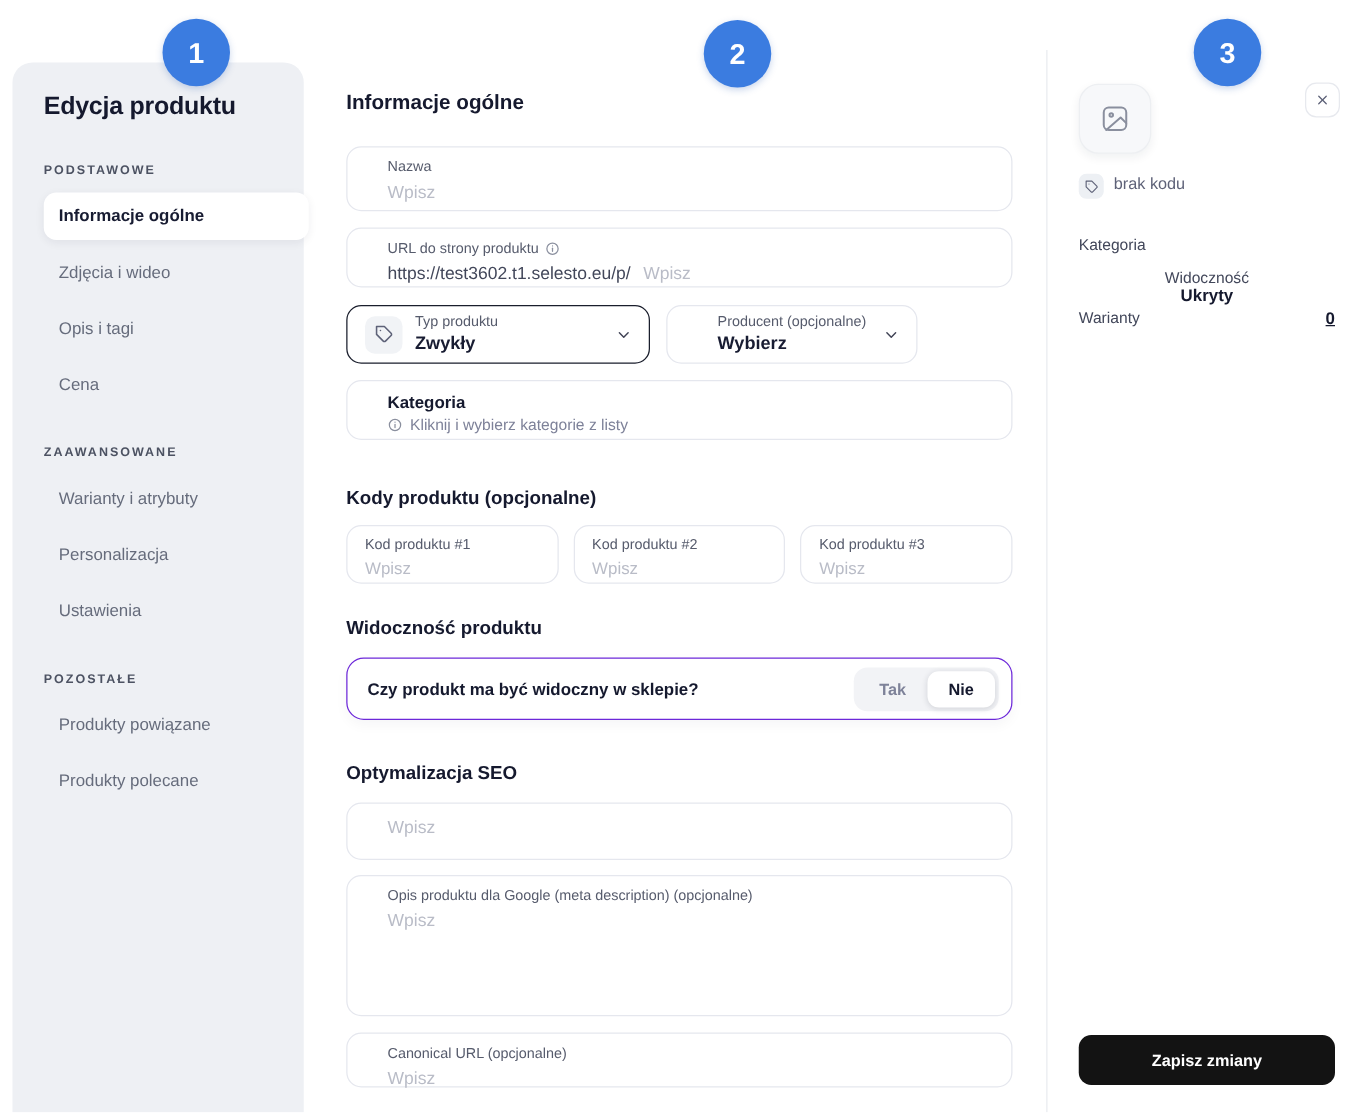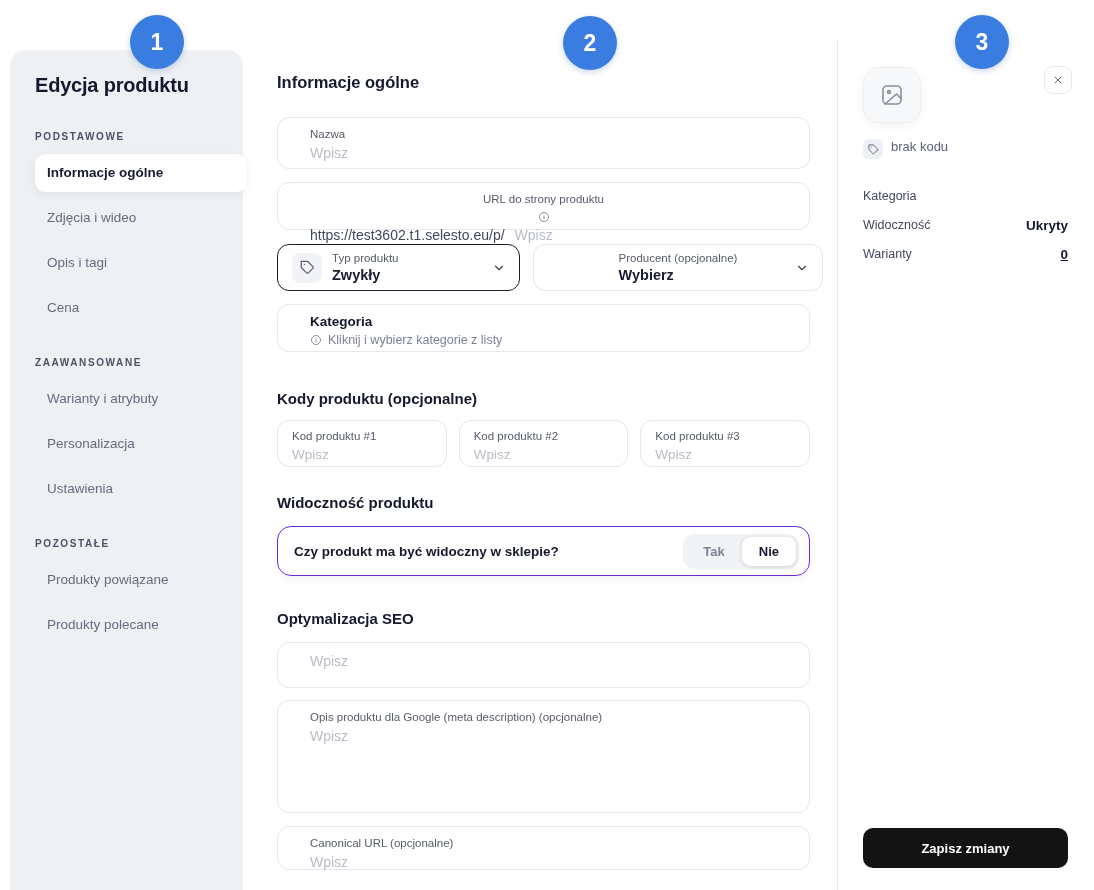--- a/index.html
+++ b/index.html
@@ -29,29 +29,29 @@
 
   
   .content { position:absolute; left:277px; top:0; width:533px; height:890px; }
   .page-title { position:absolute; left:0; top:73px; font-size:16.5px; font-weight:700; color:#15192e; }
   .sec-title { position:absolute; left:0; font-size:15px; font-weight:700; color:#15192e; }
 
   .field { position:absolute; left:0; width:533px; background:#fff;
     border:1px solid #e5e7ee; border-radius:12px; padding:9px 32px; }
   .f-label { font-size:11.5px; color:#565b6c; margin-bottom:3px; line-height:14px; }
   .f-ph { font-size:14px; color:#b9bcc7; line-height:18px; }
-  .label-row { display:flex; align-items:center; gap:5px;flex-direction:column; }
+  .label-row { display:flex; align-items:center; gap:5px; }
   .value-row { display:flex; align-items:baseline; gap:10px; }
   .url-prefix { font-size:14px; color:#42475a; line-height:18px; }
   .icon { display:inline-flex; align-items:center; justify-content:center; color:#8a8f9e; }
 
   .f-name { top:117px; height:52px; }
   .f-url  { top:182px; height:48px; }
 
-  .dd-row { position:absolute; top:244px; left:0; width:546px; height:47px; display:flex; gap:13px; }
+  .dd-row { position:absolute; top:244px; left:0; width:457px; height:47px; display:flex; gap:13px; }
   .dropdown { position:relative; border-radius:12px; background:#fff; display:flex; align-items:center;
     padding:0 14px; cursor:pointer; }
   .dd-type { width:243px; border:1.5px solid #1a1e2c; }
   .dd-producer { flex:1; border:1px solid #e5e7ee;justify-content:center; }
   .dd-iconbox { width:30px; height:30px; border-radius:8px; background:#f1f3f6;
     display:flex; align-items:center; justify-content:center; margin-right:10px; color:#5e6278; flex:0 0 auto; }
   .dd-text .f-label { margin-bottom:1px; }
   .dd-value { font-size:14.5px; font-weight:700; color:#181c32; line-height:17px; }
   .dd-chev { position:absolute; right:13px; top:50%; transform:translateY(-50%); color:#3f4254; }
 
@@ -90,21 +90,21 @@
     color:#5e6278; cursor:pointer; }
   .code-badge { position:absolute; left:863px; top:139px; display:flex; gap:8px; }
   .code-badge .badge-ic { width:20px; height:20px; border-radius:6px; background:#edf0f4;
     display:flex; align-items:center; justify-content:center; color:#5e6278; }
   .code-badge span { font-size:13px; color:#5e6278; }
   .sum-row { position:absolute; left:863px; width:205px; height:20px;
     display:flex; align-items:center; justify-content:space-between; }
   .sum-label { font-size:12.5px; color:#42475a; }
   .sum-value { font-size:13.5px; font-weight:700; color:#15192e; }
   .sum-value.underline { text-decoration:underline; }
-  .r1 { top:186px; } .r2 { top:215px; } .r3 { top:244px; }
+  .r1 { top:186px; } .r2 { top:215px;flex-direction:column; } .r3 { top:244px; }
   .save-btn { position:absolute; left:863px; top:828px; width:205px; height:40px; border:none;
     border-radius:10px; background:#131313; color:#fff; font-family:inherit; font-size:13px;
     font-weight:600; cursor:pointer; }
   svg { display:block; }
 </style>
 </head>
 <body>
 
 <div class="canvas">
 

